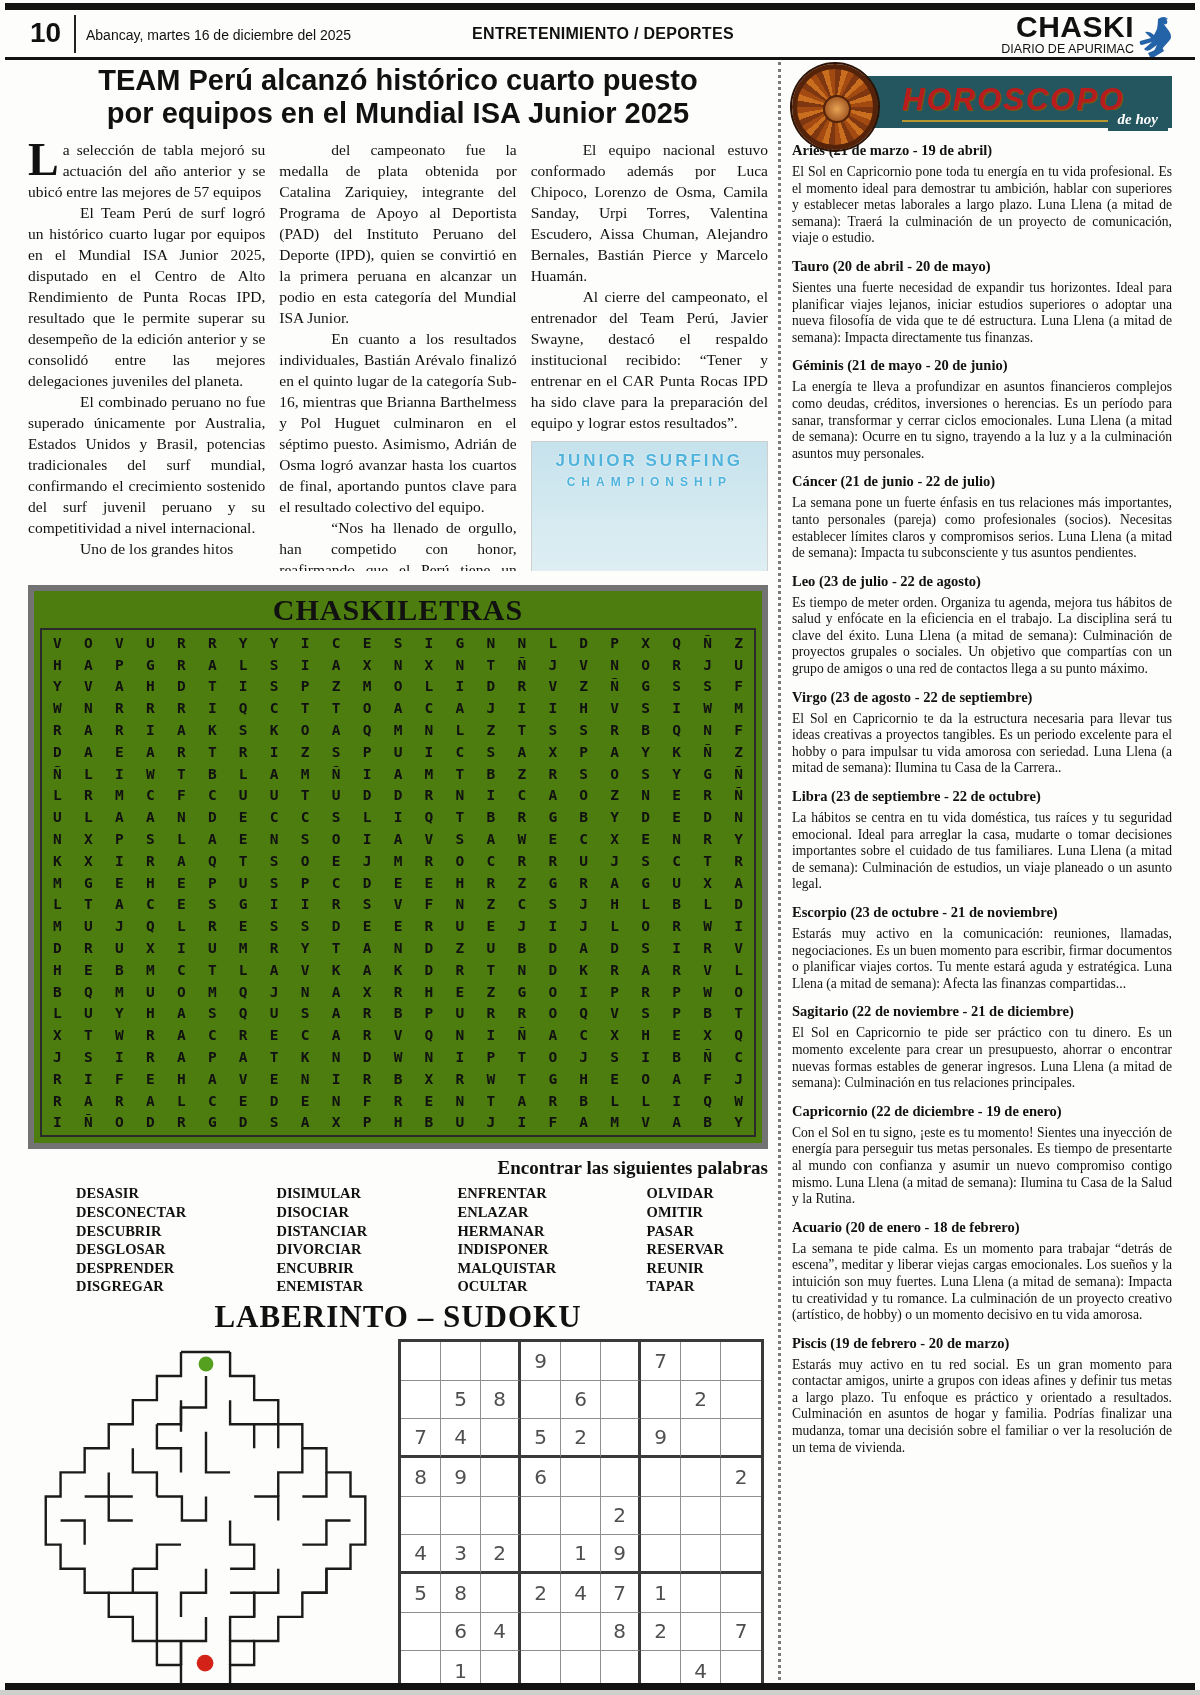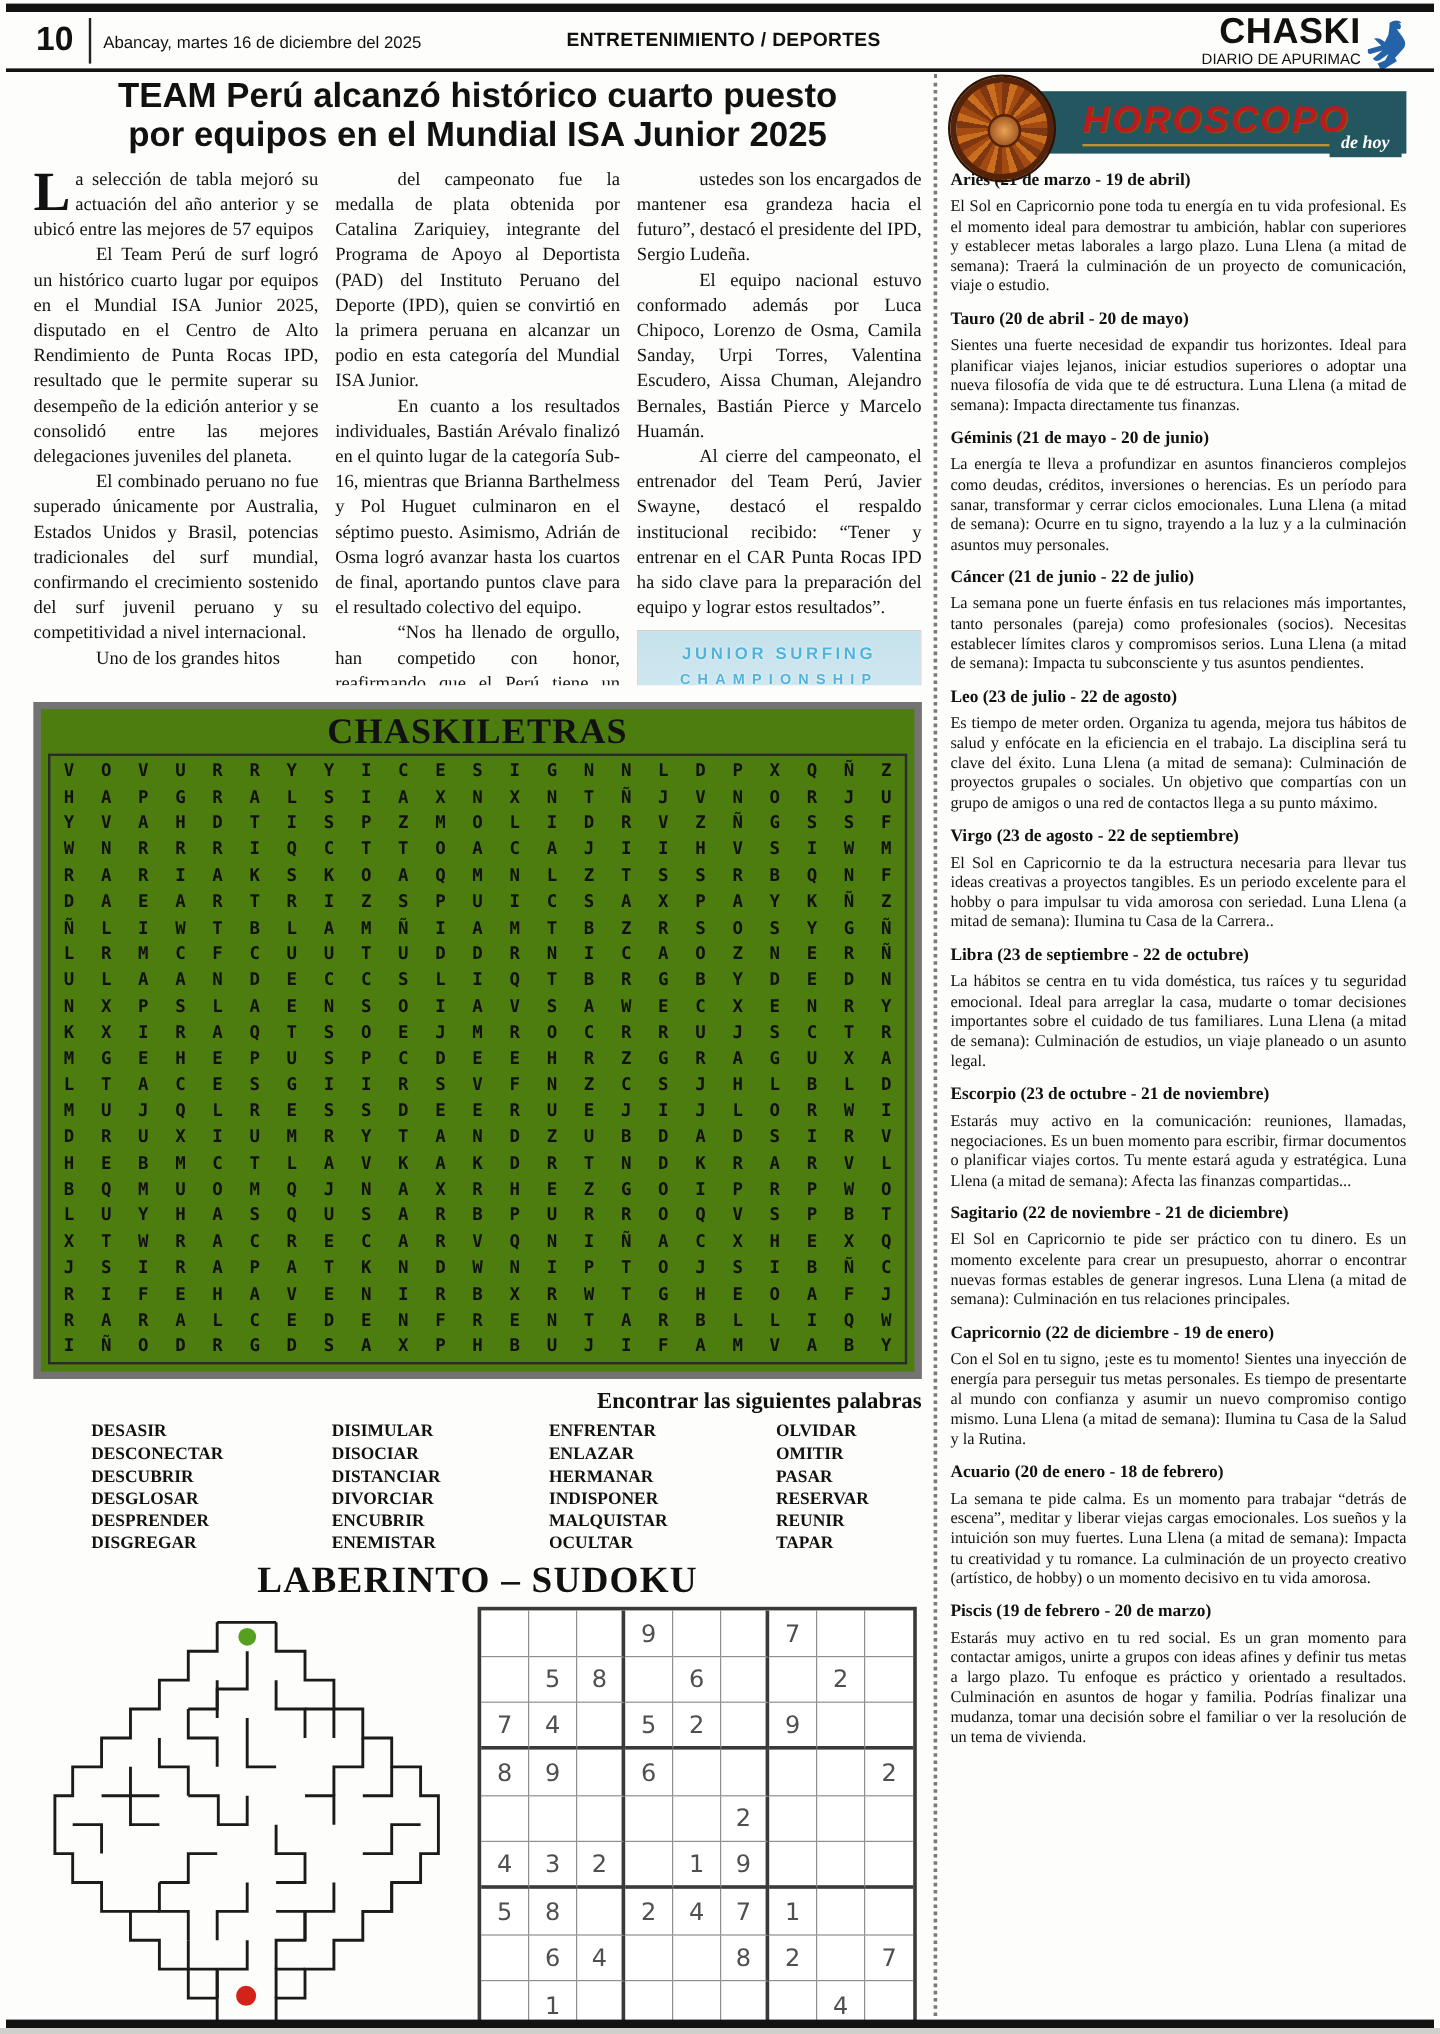--- a/index.html
+++ b/index.html
@@ -26,21 +26,21 @@
   .headline{text-align:center;font-family:"Liberation Sans",sans-serif;font-weight:bold;font-size:29px;line-height:33px;padding:0 50px;}
   .article-cols{display:flex;gap:14px;margin-top:9px;height:432px;overflow:hidden;text-align:justify;font-size:15.5px;line-height:21px;}
   .acol{flex:1;min-width:0;}
   .para{margin:0;}
   .para.indent{text-indent:52px;}
   .dropcap{float:left;font-weight:bold;font-size:46px;line-height:37px;padding:2px 4px 0 0;}
 
   
   .photo{margin-top:8px;height:178px;position:relative;background:linear-gradient(#c6e2ec 0%,#d9ecf2 55%,#e7f2f5 100%);overflow:hidden;border:1px solid #cfcfcf;}
   .photo-banner{position:absolute;top:8px;left:0;right:0;text-align:center;font-family:"Liberation Sans",sans-serif;font-weight:bold;color:#4fb3dc;text-shadow:0 0 2px #ffffff;}
-  .pb1{font-size:14px;letter-spacing:3px;text-align:center;}
+  .pb1{font-size:17px;letter-spacing:3px;text-align:center;}
   .pb2{font-size:12px;letter-spacing:6px;margin-top:1px;}
 
   
   .ws-box{margin-top:14px;border:6px solid #737373;background:#4d7c0f;}
   .ws-title{text-align:center;font-weight:bold;font-size:30px;line-height:37px;letter-spacing:1px;}
   .ws-grid{display:grid;grid-template-columns:repeat(23,1fr);border:2px solid #2a2a2a;margin:0 6px 6px 6px;padding:2px 0;}
   .ws-cell{height:21.8px;display:flex;align-items:center;justify-content:center;font-family:"DejaVu Sans Mono",monospace;font-weight:bold;font-size:14.5px;}
 
   .find-title{text-align:right;font-weight:bold;font-size:19px;margin-top:8px;}
   .word-cols{display:flex;justify-content:space-between;padding:5px 44px 0 48px;font-weight:bold;font-size:14.5px;line-height:18.6px;}
@@ -108,21 +108,20 @@
         <p class="para indent">El combinado peruano no fue superado únicamente por Australia, Estados Unidos y Brasil, potencias tradicionales del surf mundial, confirmando el crecimiento sostenido del surf juvenil peruano y su competitividad a nivel internacional.</p>
         <p class="para indent">Uno de los grandes hitos</p>
       </div>
     <div class="acol">
         <p class="para indent">del campeonato fue la medalla de plata obtenida por Catalina Zariquiey, integrante del Programa de Apoyo al Deportista (PAD) del Instituto Peruano del Deporte (IPD), quien se convirtió en la primera peruana en alcanzar un podio en esta categoría del Mundial ISA Junior.</p>
         <p class="para indent">En cuanto a los resultados individuales, Bastián Arévalo finalizó en el quinto lugar de la categoría Sub-16, mientras que Brianna Barthelmess y Pol Huguet culminaron en el séptimo puesto. Asimismo, Adrián de Osma logró avanzar hasta los cuartos de final, aportando puntos clave para el resultado colectivo del equipo.</p>
         <p class="para indent">“Nos ha llenado de orgullo, han competido con honor, reafirmando que el Perú tiene un lugar ganado en la élite del surf y</p>
       </div>
     <div class="acol">
       <div>
-          <p class="para indent">ustedes son los encargados de mantener esa grandeza hacia el futuro”, destacó el presidente del IPD, Sergio Ludeña.</p>
           <p class="para indent">El equipo nacional estuvo conformado además por Luca Chipoco, Lorenzo de Osma, Camila Sanday, Urpi Torres, Valentina Escudero, Aissa Chuman, Alejandro Bernales, Bastián Pierce y Marcelo Huamán.</p>
           <p class="para indent">Al cierre del campeonato, el entrenador del Team Perú, Javier Swayne, destacó el respaldo institucional recibido: “Tener y entrenar en el CAR Punta Rocas IPD ha sido clave para la preparación del equipo y lograr estos resultados”.</p>
         </div>
       <div class="photo">
         <div class="photo-banner">
           <div class="pb1">JUNIOR SURFING</div>
           <div class="pb2">CHAMPIONSHIP</div>
 
         </div>
 

